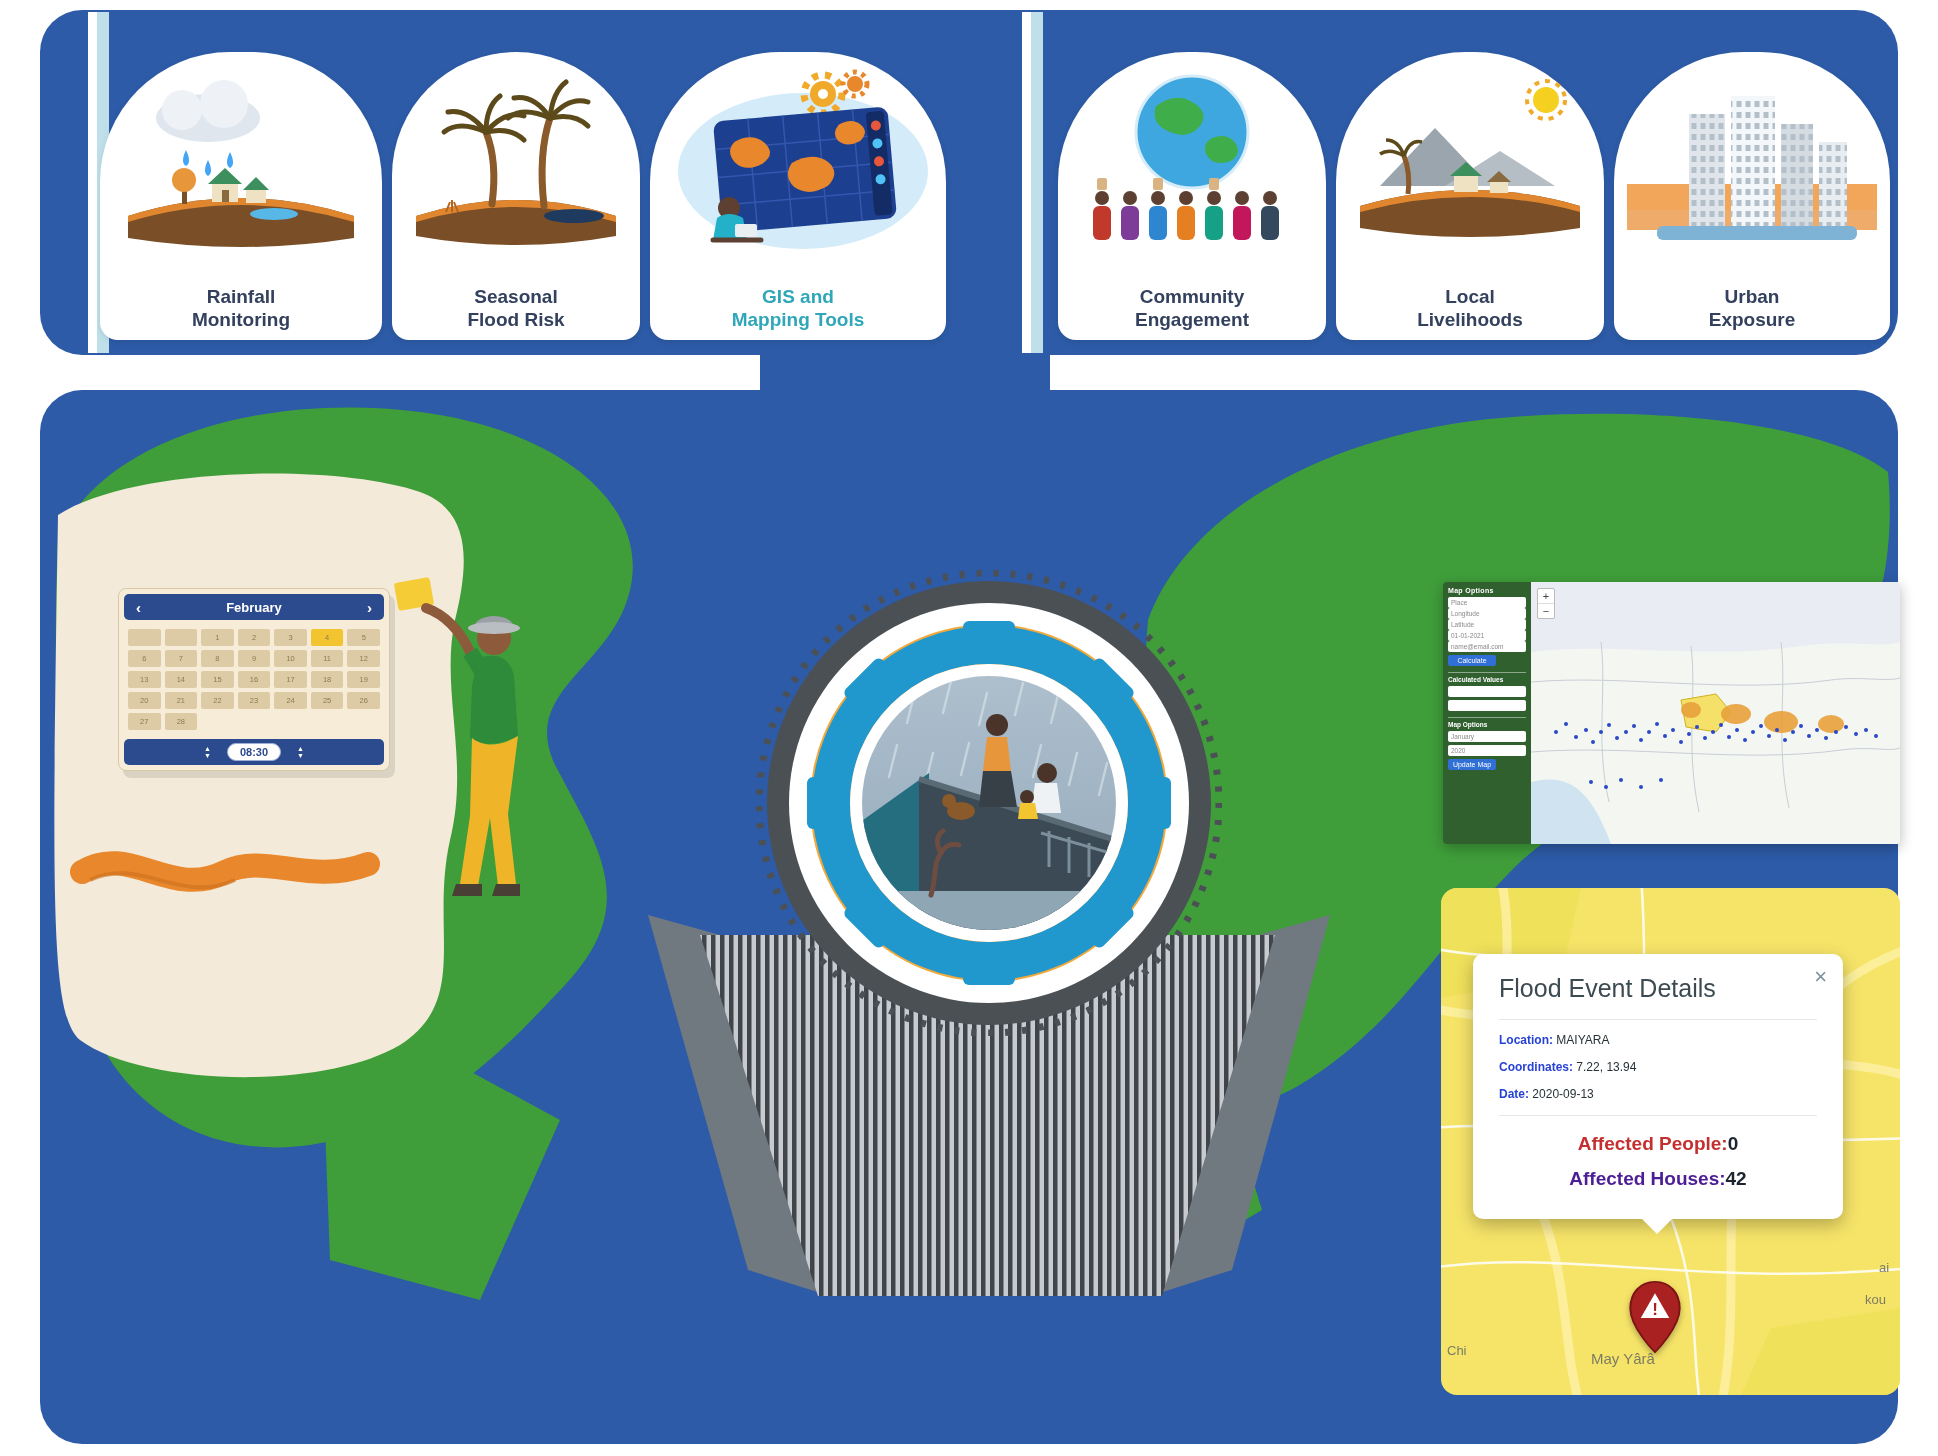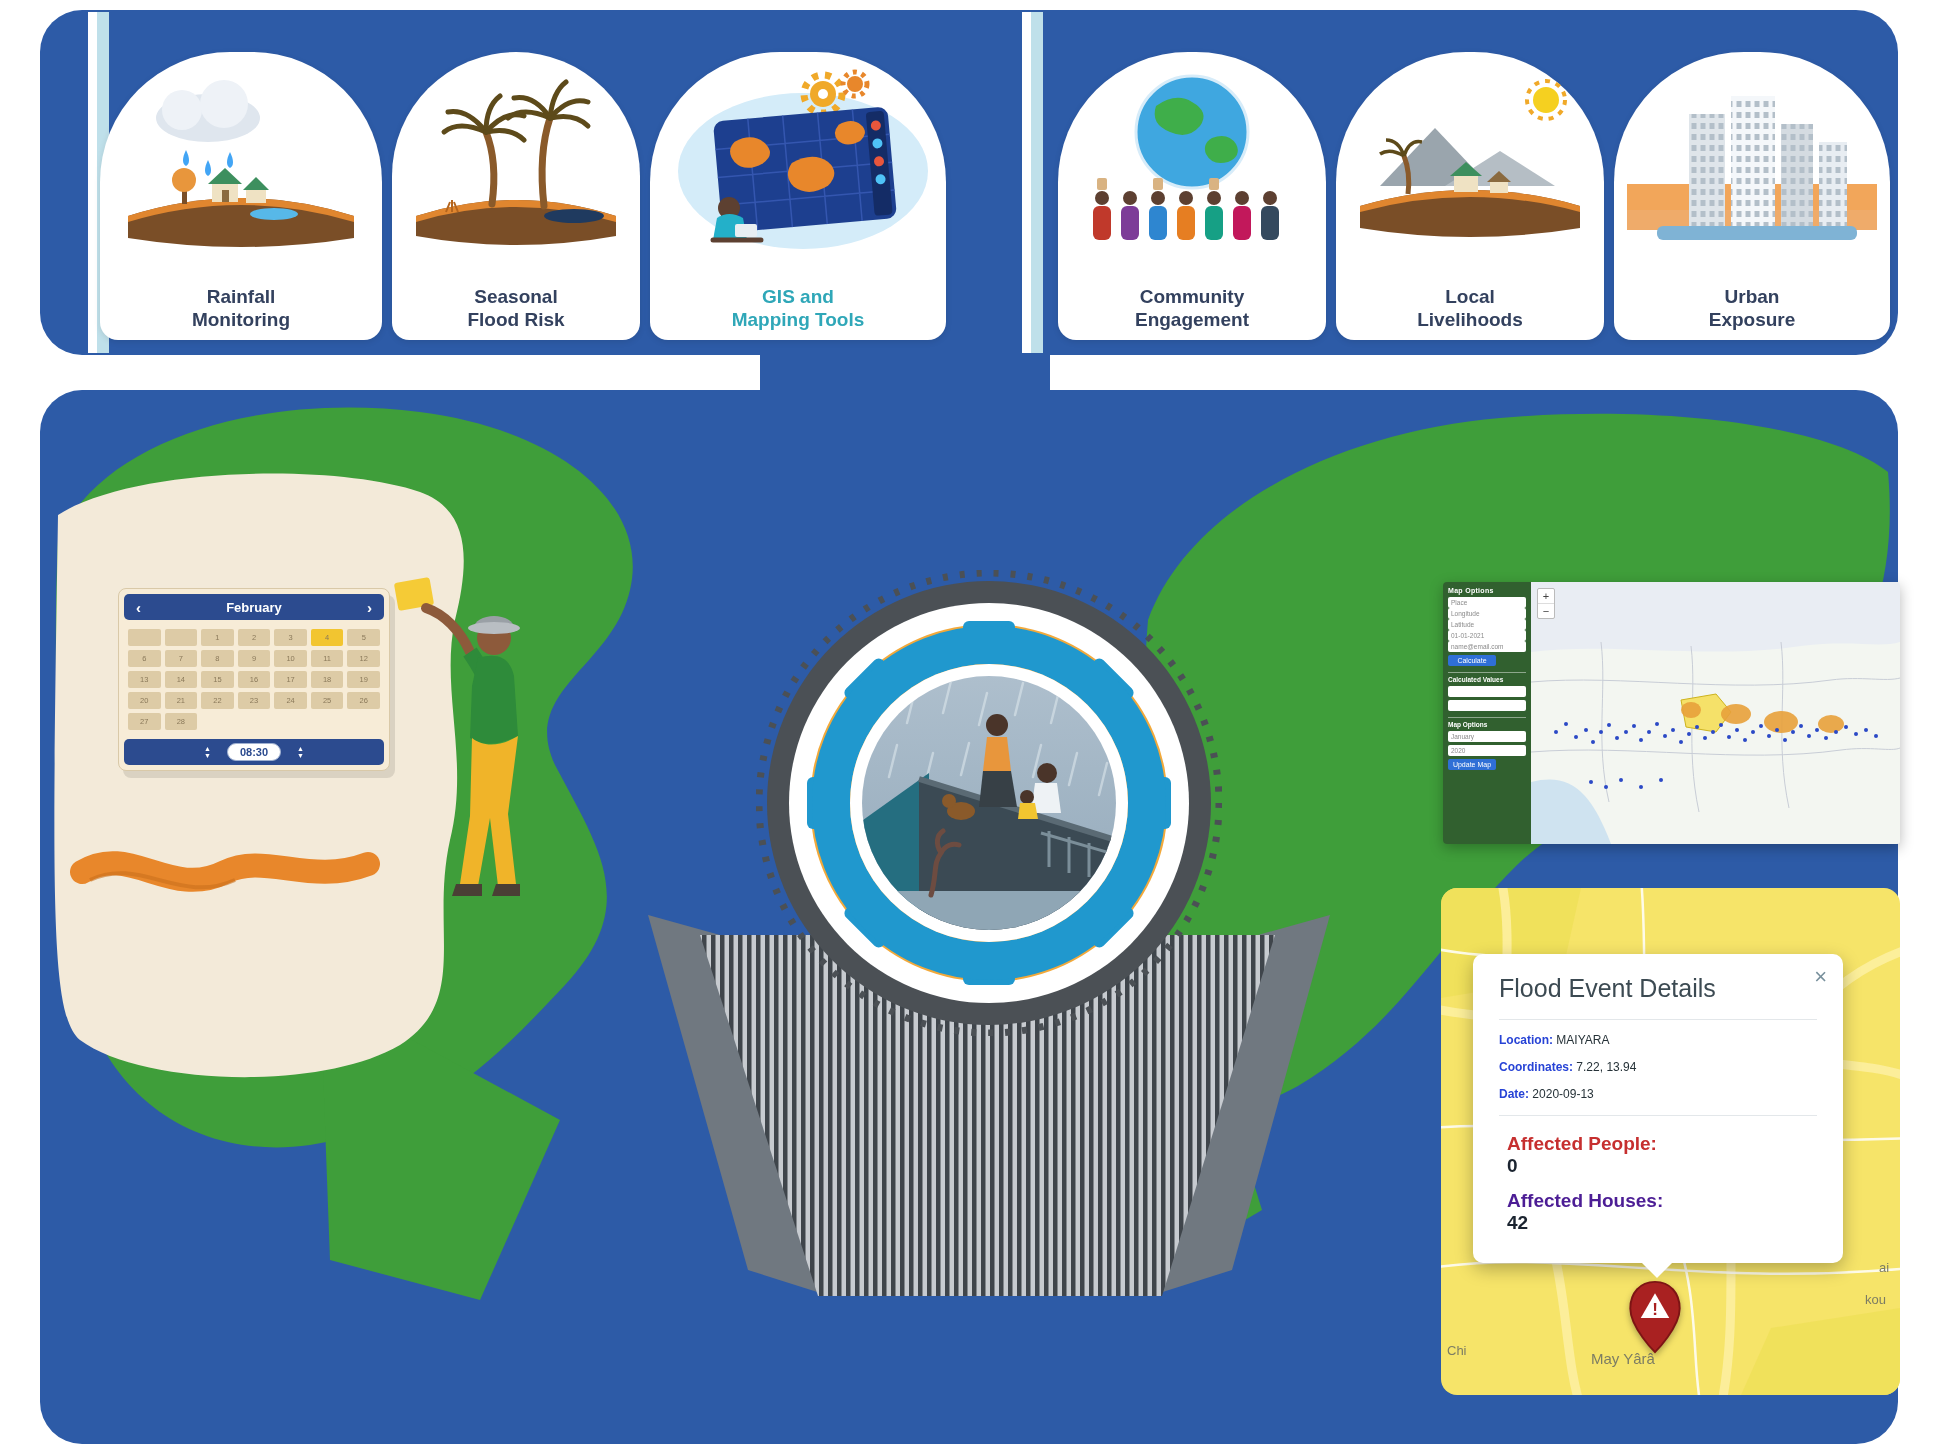--- a/index.html
+++ b/index.html
@@ -68,21 +68,21 @@
   .popup{position:absolute;left:32px;top:66px;width:370px;background:#fff;border-radius:10px;
          box-shadow:0 6px 18px rgba(0,0,0,.28);padding:20px 26px 16px;box-sizing:border-box;}
   .popup::after{content:"";position:absolute;left:168px;bottom:-15px;width:0;height:0;
          border:16px solid transparent;border-top:16px solid #fff;border-bottom:none;}
   .popup-close{position:absolute;top:10px;right:16px;font-size:22px;color:#78909c;cursor:pointer;}
   .popup-title{font-size:25px;color:#3c4a52;padding-bottom:16px;border-bottom:1px solid #e3e7ea;
                margin-bottom:12px;}
   .prow{font-size:12px;margin:13px 0;color:#263238;}
   .prow .lbl{font-weight:bold;color:#2743d6;}
   .stats{border-top:1px solid #e3e7ea;margin-top:14px;padding-top:4px;}
-  .srow{display:flex;justify-content:center;font-size:19px;margin:13px 8px;font-weight:bold;flex-direction:column;}
+  .srow{display:flex;justify-content:center;font-size:19px;margin:13px 16px;font-weight:bold;}
   .lbl-red{color:#c62f2f;}
   .lbl-orange{color:#4c1d95;}
   .sval{color:#1b2430;}
   .pin{position:absolute;left:185px;top:392px;filter:drop-shadow(0 3px 3px rgba(0,0,0,.3));}
 </style>
 </head>
 <body>
 
 <div class="stage">
 

